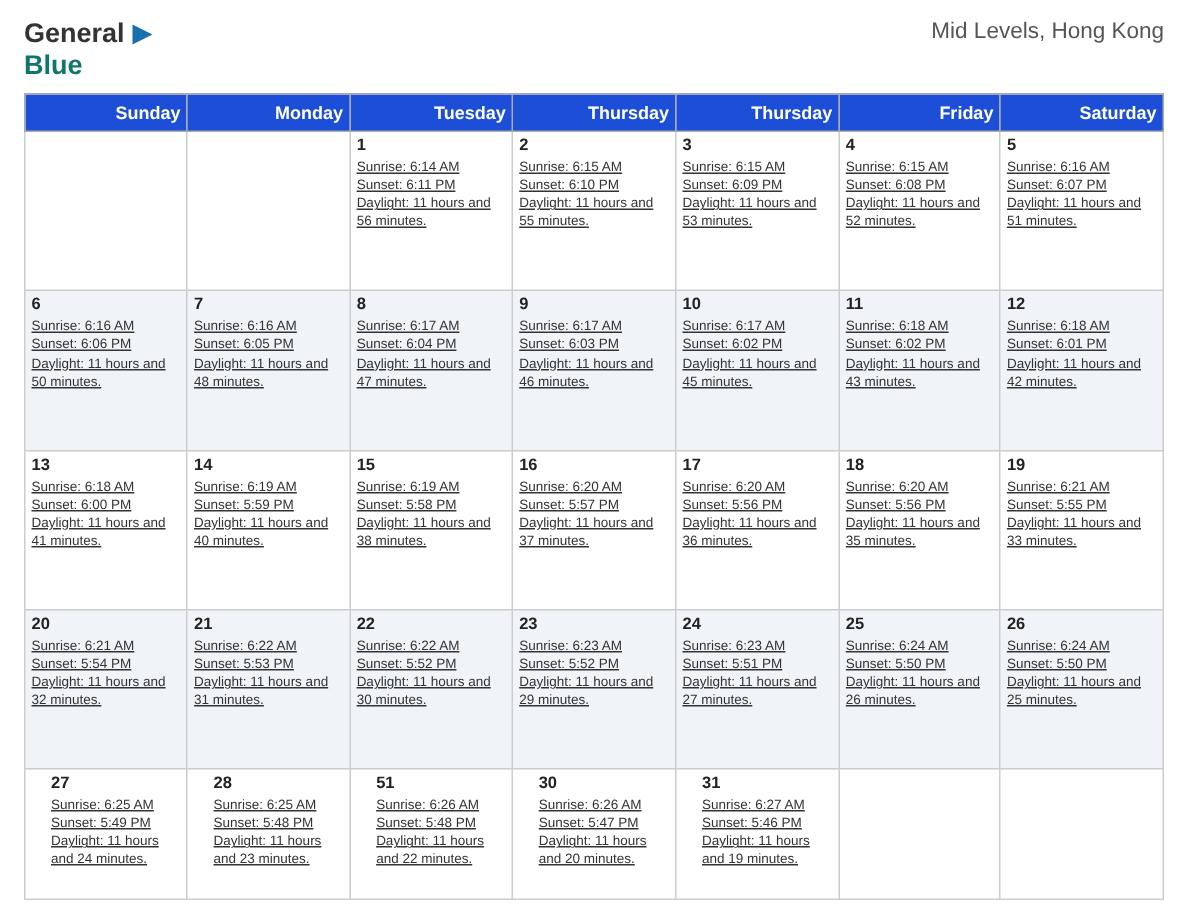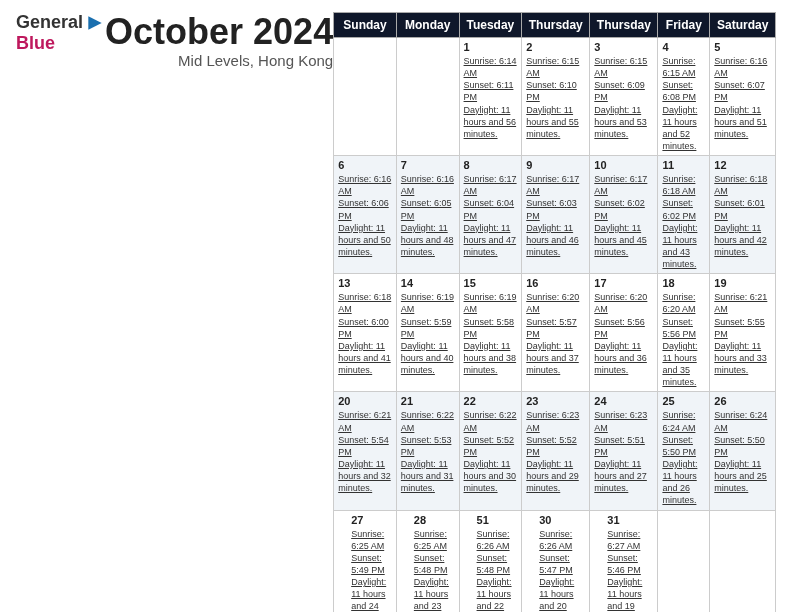--- a/index.html
+++ b/index.html
@@ -8,21 +8,21 @@
       height: 612px;
       font-family: Arial, sans-serif;
       background: #fff;
       overflow: hidden;
     }
     .page {
       width: 792px;
       height: 612px;
       padding: 12px 16px;
       display: flex;
-      flex-direction: row;
+      flex-direction: column;
     }
     .header {
       display: flex;
       justify-content: space-between;
       align-items: flex-start;
       margin-bottom: 8px;
     }
     .logo {
       display: flex;
       flex-direction: column;
@@ -32,21 +32,21 @@
       display: flex;
       align-items: center;
       font-size: 18px;
       font-weight: bold;
       color: #333;
     }
     .logo-general {
       color: #333;
     }
     .logo-blue {
-      color: #be185d;
+      color: #0f766e;
       margin-top: 23px;
     }
     .logo-icon {
       width: 20px;
       height: 20px;
       margin-left: 2px;
     }
     .title-block {
       text-align: right;
     }
@@ -59,26 +59,26 @@
     .location {
       font-size: 15px;
       color: #555;
     }
     .calendar {
       width: 100%;
       border-collapse: collapse;
       flex: 1;
     }
     .calendar th {
-      background-color: #0f172a;
+      background-color: #1d4ed8;
       color: #fff;
       font-size: 12px;
       font-weight: bold;
       padding: 5px 4px;
-      text-align: center;
+      text-align: right;
       border: 1px solid #aaa;
     }
     .calendar td {
       border: 1px solid #ccc;
       vertical-align: top;
       padding: 3px 4px;
       font-size: 9.5px;
       color: #333;
       width: 113px;
       height: 88px;
@@ -117,21 +117,20 @@
         <span class="logo-general">General</span>
         <svg class="logo-icon" viewBox="0 0 24 24">
           <polygon points="4,20 20,12 4,4" fill="#1a6faf"></polygon>
         </svg>
       </div>
       <div>
         <span class="logo-blue" style="font-size:18px;font-weight:bold;">Blue</span>
       </div>
     </div>
     <div class="title-block">
-      <div class="month-title">October 2024</div>
       <div class="location">Mid Levels, Hong Kong</div>
     </div>
   </div>
 
   <table class="calendar">
     <thead>
       <tr>
       <th>Sunday</th>
           <th>Monday</th>
           <th>Tuesday</th>

